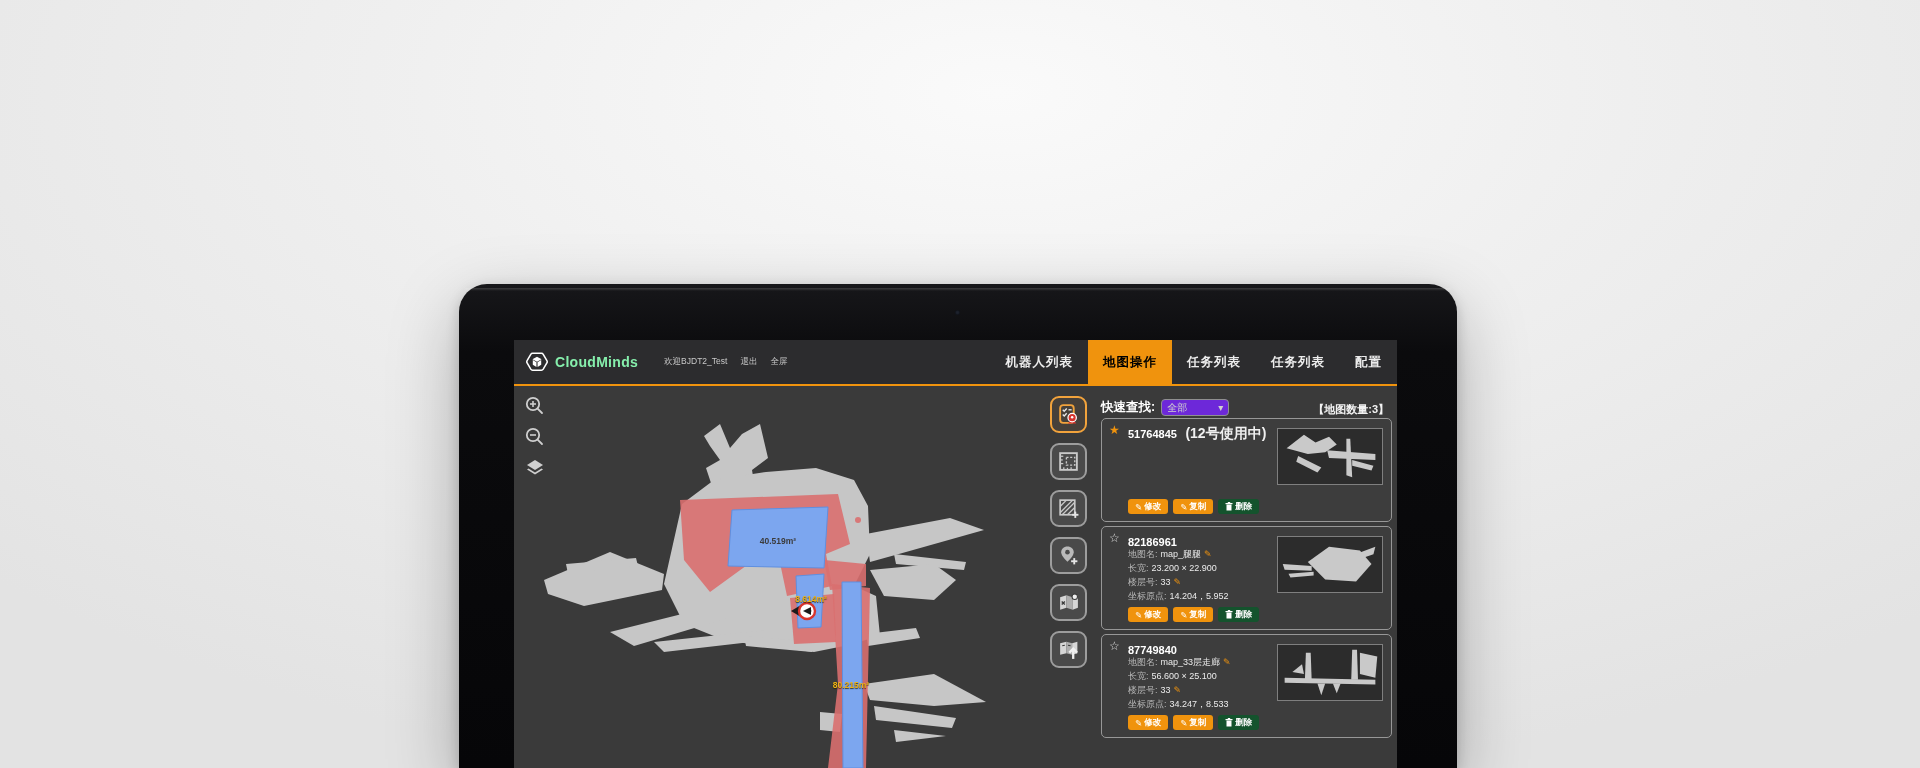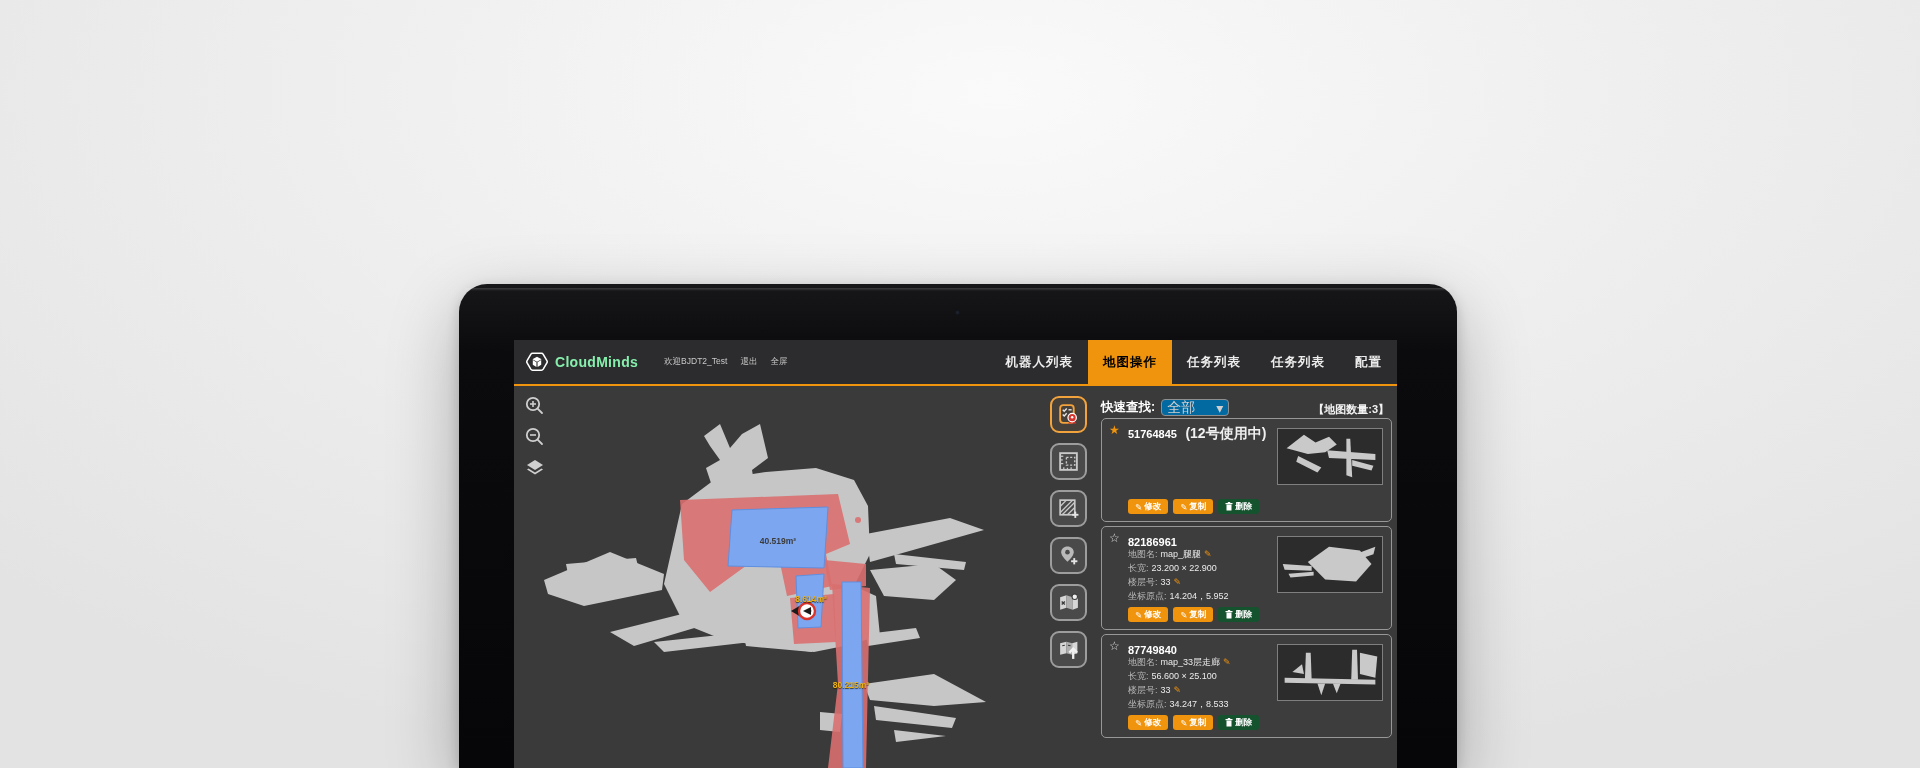--- a/index.html
+++ b/index.html
@@ -54,21 +54,21 @@
   .tool-col { position:absolute; left:536px; top:8px; width:44px; display:flex; flex-direction:column; gap:10px; }
   .tool-btn { width:37px; height:37px; border-radius:9px; background:#4a4a4a; border:2px solid #9d9d9d;
     display:flex; align-items:center; justify-content:center; cursor:pointer; }
   .tool-btn.active { border-color:#F2A33C; background:#46403a; }
 
   
   .panel { position:absolute; left:584px; top:0; width:299px; height:380px; }
   .panel-head { position:absolute; left:3px; top:8px; width:293px; height:20px; display:flex; align-items:flex-end; }
   .quick-label { color:#fff; font-size:12.5px; font-weight:bold; }
   .filter-select { margin-left:6px; width:68px; height:17px; border:1px solid #8f8f8f; border-radius:4px;
-    background:#0369a1; color:#cfcfcf; font-size:14px; display:flex; align-items:center;
+    background:#6d28d9; color:#cfcfcf; font-size:10px; display:flex; align-items:center;
     padding:0 5px; justify-content:space-between; cursor:pointer; }
   .map-count { position:absolute; right:8px; top:14px; color:#f2f2f2; font-size:11px; font-weight:bold; }
 
   .cards { position:absolute; left:3px; top:30px; width:293px; }
   .card { position:relative; width:291px; height:104px; border:1px solid #979797; border-radius:5px;
     background:#3d3d3d; margin-bottom:4px; }
   .card-star { position:absolute; left:7px; top:4px; font-size:12px; cursor:pointer; }
   .card-star.filled { color:#F0930D; }
   .card-star.outline { color:#d9d9d9; }
   .card-title { position:absolute; left:26px; top:5px; white-space:nowrap; }

